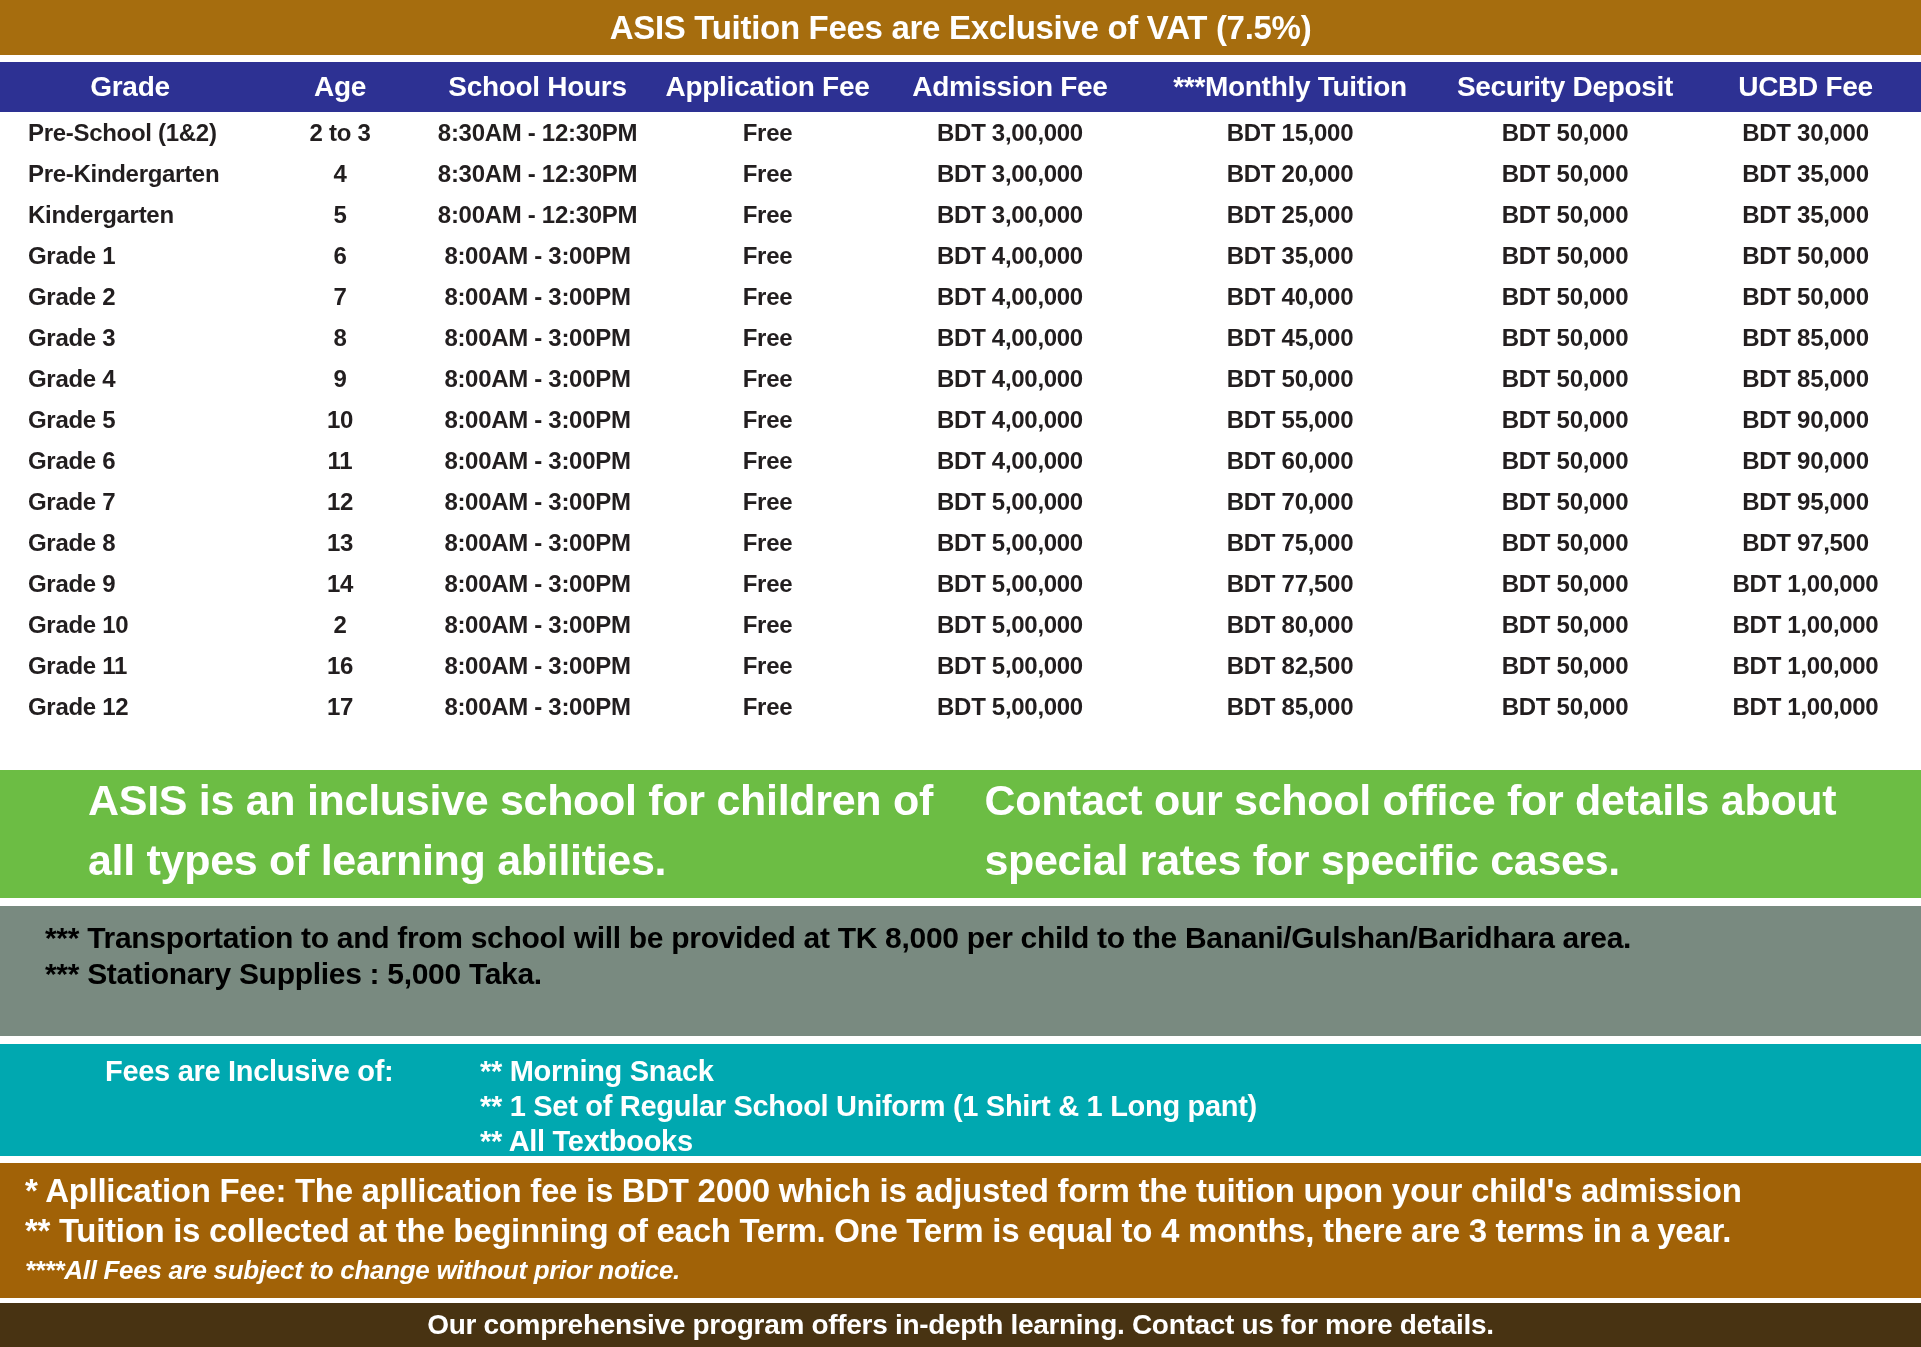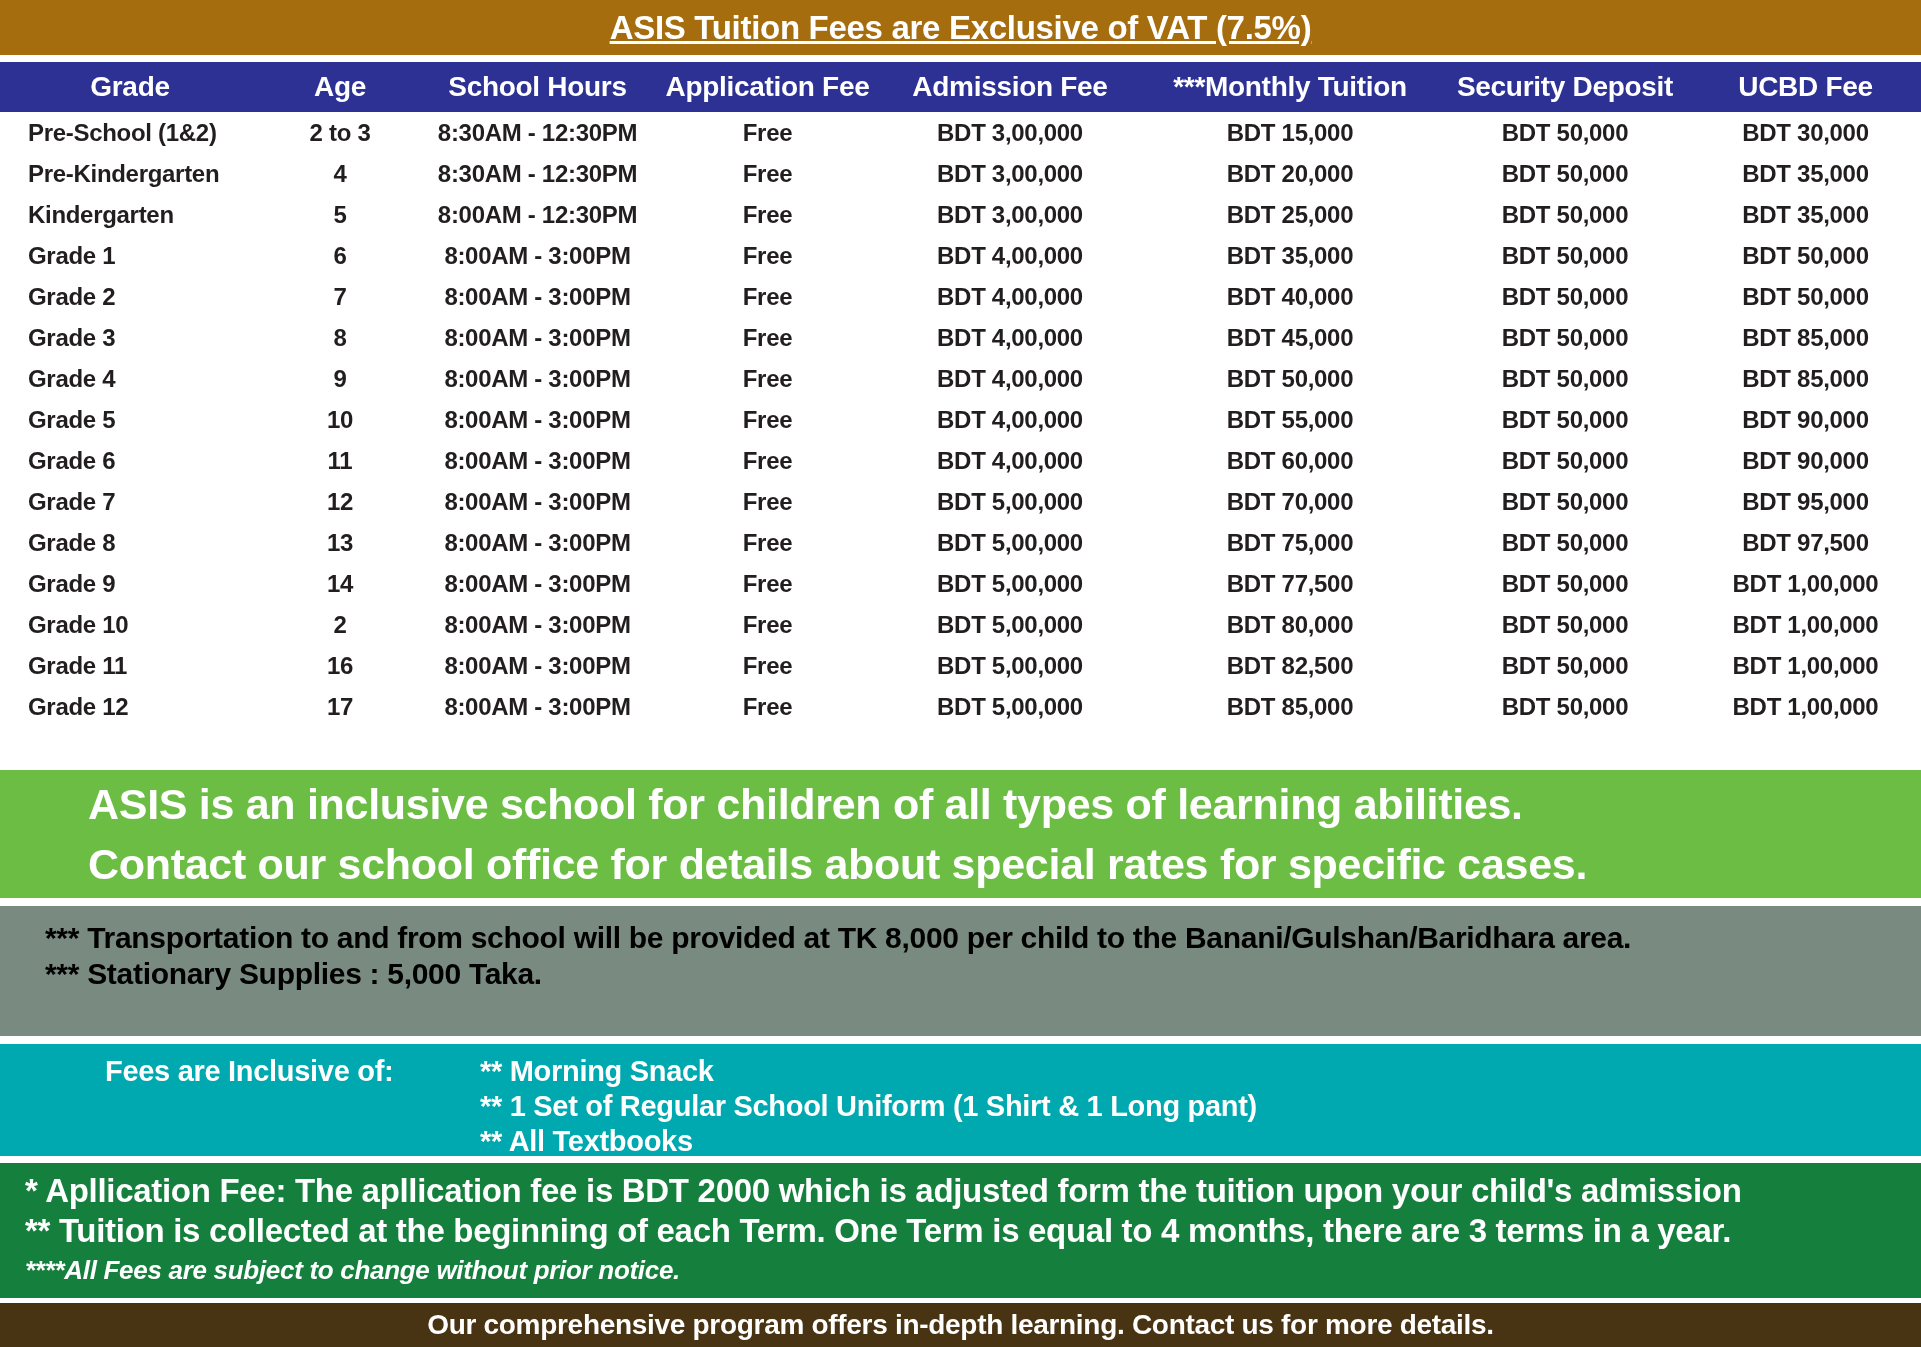--- a/index.html
+++ b/index.html
@@ -10,21 +10,20 @@
     letter-spacing:-0.3px;
     display:flex;flex-direction:column;
     background:#ffffff;
     overflow:hidden;
   }
   
   .title-banner{
     height:55px;background:#A66D0E;color:#ffffff;
     display:flex;align-items:center;justify-content:center;
     font-size:33px;
-    text-decoration:underline;
   }
   
   .g1{height:7px;} .g2{height:2px;} .g3{height:8px;}
   .g4{height:8px;} .g5{height:7px;} .g6{height:5px;}
   
   .thead{
     height:50px;background:#2D3193;color:#ffffff;
     display:grid;
     grid-template-columns:260px 160px 235px 225px 260px 300px 250px 1fr;
     align-items:center;font-size:28px;
@@ -38,40 +37,40 @@
     grid-template-columns:260px 160px 235px 225px 260px 300px 250px 1fr;
     align-items:center;
     color:#221E1F;font-size:24px;
   }
   .trow .cell{text-align:center;white-space:nowrap;}
   .trow .c0{text-align:left;padding-left:28px;}
   
   .green-banner{
     height:128px;background:#6CBD44;color:#ffffff;
     padding-left:88px;box-sizing:border-box;
-    display:flex;flex-direction:column;justify-content:center;
+    display:flex;flex-direction:row;justify-content:center;
     font-size:43px;line-height:60px;
   }
   
   .gray-notes{
     height:130px;background:#798A80;color:#000000;
     padding:14px 0 0 45px;box-sizing:border-box;
     font-size:30px;line-height:36px;
   }
   
   .teal{
     height:112px;background:#00A8B0;color:#ffffff;
     display:flex;box-sizing:border-box;
     padding:10px 0 16px 105px;
     font-size:29px;line-height:35px;
   }
   .teal-label{width:375px;flex:0 0 375px;}
   
   .gold-notes{
-    height:135px;background:#15803d;color:#ffffff;
+    height:135px;background:#a16207;color:#ffffff;
     box-sizing:border-box;padding:8px 4px 0 25px;
     font-size:33px;line-height:40px;
   }
   .gold-notes .italic{
     font-style:italic;font-size:26px;line-height:34px;padding-top:2px;
   }
   
   .footer-banner{
     height:44px;background:#483312;color:#ffffff;
     display:flex;align-items:center;justify-content:center;

